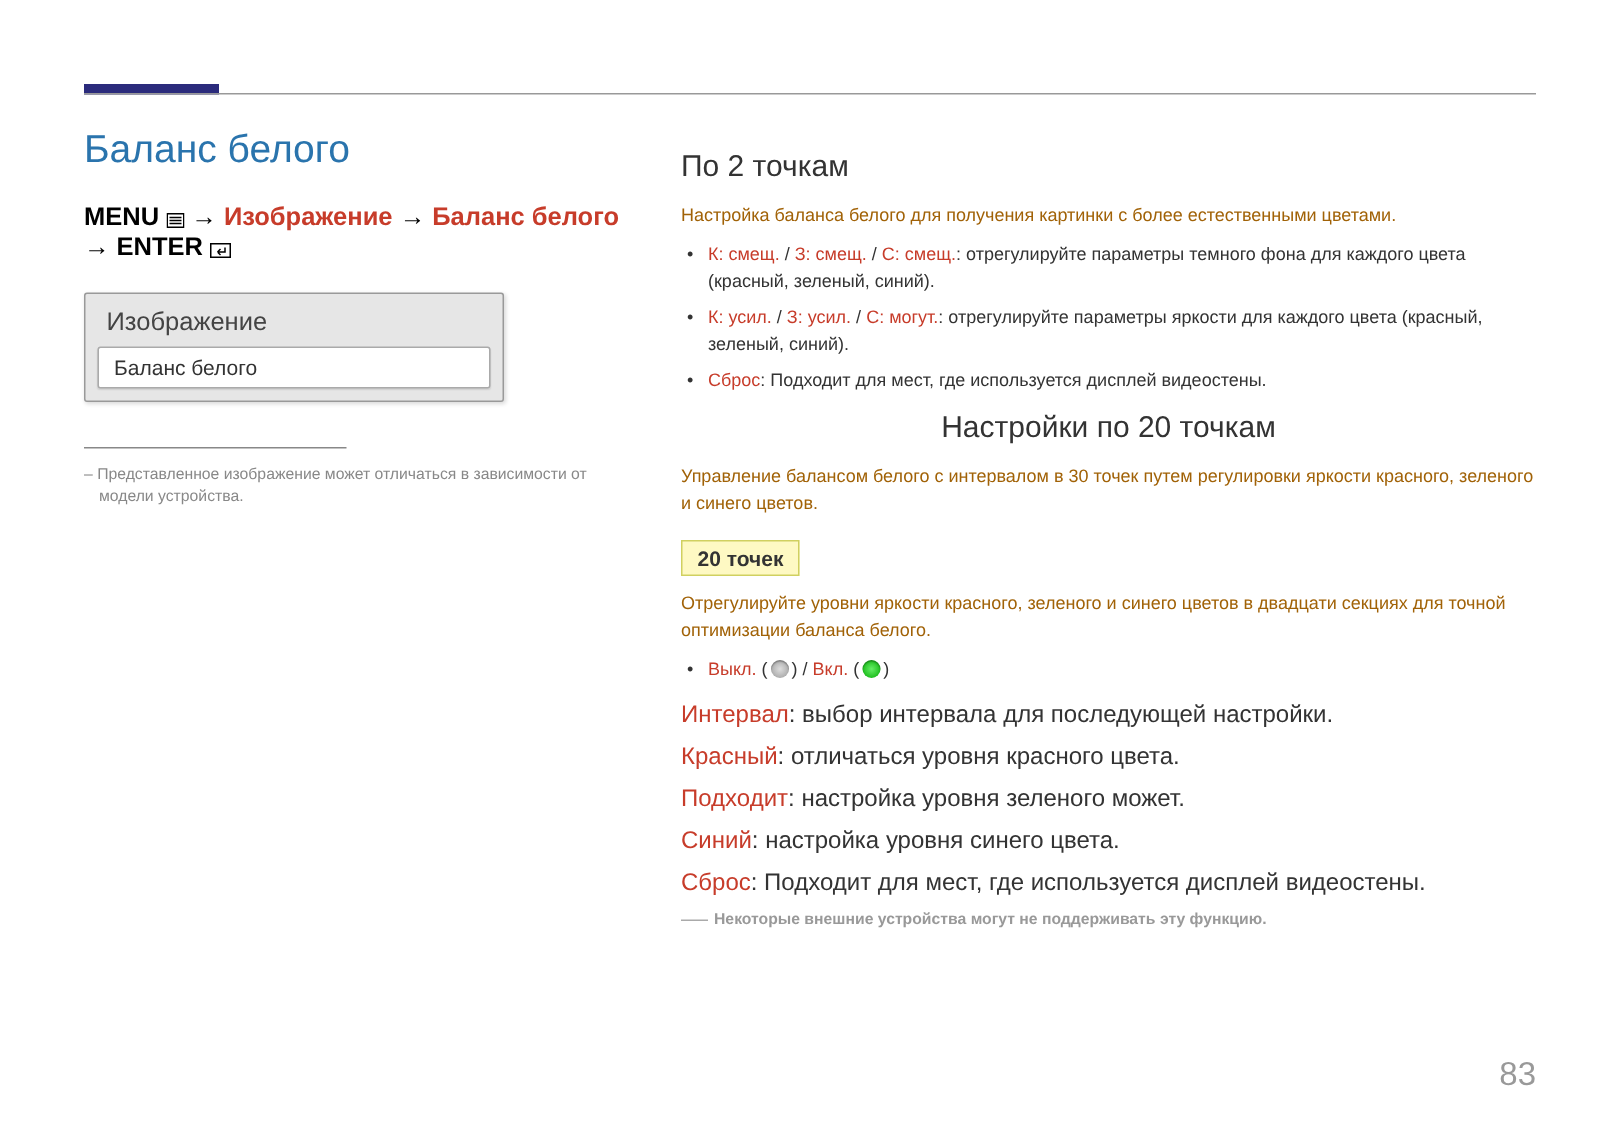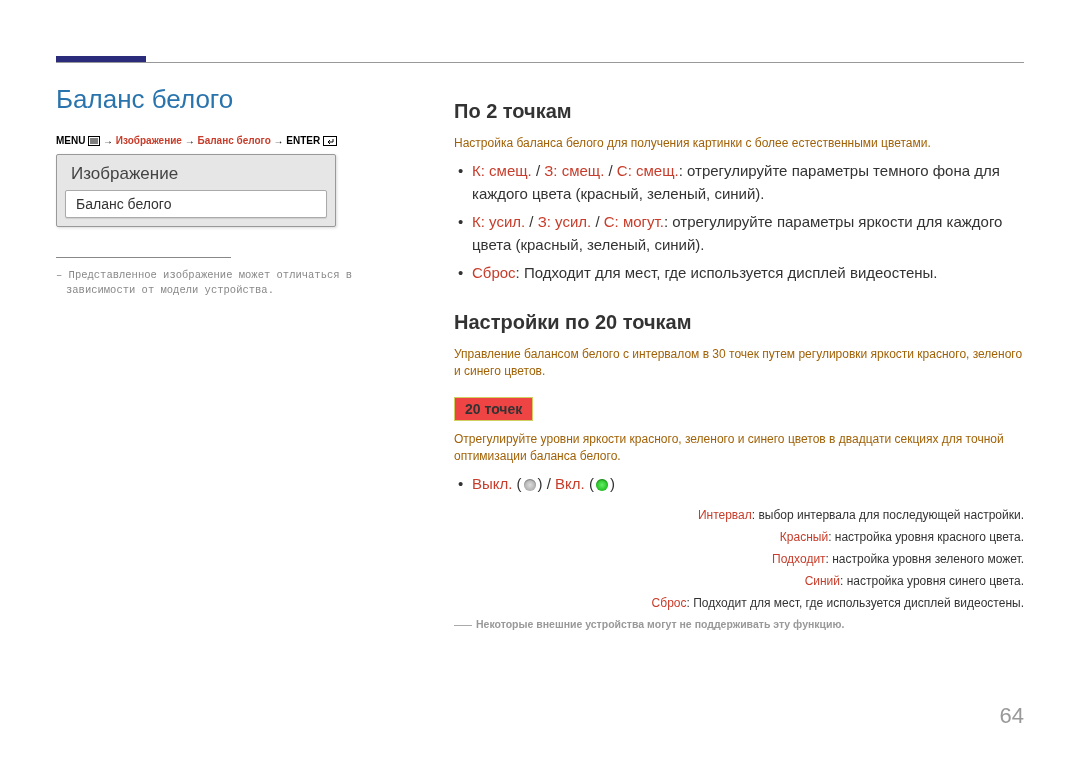--- a/index.html
+++ b/index.html
@@ -40,24 +40,24 @@
     top: 100px;
     right: 56px;
   }
   .section-title {
     color: #2a74ad;
     font-size: 26px;
     font-weight: 400;
     margin-bottom: 20px;
   }
   .breadcrumb {
-    font-size: 10px;
+    font-size: 17px;
     font-weight: bold;
     color: #000;
-    margin-bottom: 8px;
+    margin-bottom: 20px;
   }
   .breadcrumb .red { color: #c73c2a; font-weight: bold; }
   .menu-box {
     width: 280px;
     background: #e6e6e6;
     border: 1px solid #999;
     border-radius: 2px;
     padding: 6px 8px 8px 8px;
     box-shadow: 1px 1px 3px rgba(0,0,0,0.15);
   }
@@ -80,72 +80,70 @@
     height: 1px;
     background: #888;
     margin: 30px 0 10px 0;
   }
   .note-small {
     font-size: 10.5px;
     color: #888;
     line-height: 1.4;
     padding-left: 10px;
     text-indent: -10px;
-    font-family: Liberation Mono, monospace;
   }
   .note-small::before {
     content: "– ";
   }
   .h3 {
     font-size: 20px;
-    font-weight: bold;
+    font-weight: normal;
     color: #333;
     margin-bottom: 12px;
   }
-  .h3.second { margin-top: 26px; }
+  .h3.second { margin-top: 12px; text-align: center; }
   .body-text {
     font-size: 12px;
     color: #a16207;
     line-height: 1.45;
     margin-bottom: 8px;
   }
   ul.bullets {
     list-style: none;
     padding-left: 18px;
     margin: 6px 0 10px 0;
   }
   ul.bullets li {
-    font-size: 15px;
+    font-size: 12px;
     line-height: 1.5;
     margin-bottom: 6px;
     position: relative;
   }
   ul.bullets li::before {
     content: "•";
     position: absolute;
     left: -14px;
     top: 0;
     color: #333;
   }
   .red-bold { color: #c73c2a; font-weight: normal; }
   .hl-box {
     display: inline-block;
-    background: #ef4444;
+    background: #fef9c3;
     border: 1px solid #d0d060;
     padding: 3px 10px;
     font-size: 14px;
     font-weight: bold;
     color: #333;
     margin: 8px 0 10px 0;
   }
   .para-line {
-    font-size: 12px;
+    font-size: 16px;
     line-height: 1.5;
     margin-bottom: 4px;
-    text-align: right;
   }
   .indicator {
     display: inline-block;
     width: 12px; height: 12px;
     border-radius: 50%;
     vertical-align: -2px;
     box-shadow: inset 0 1px 1px rgba(0,0,0,0.3);
     margin: 0 2px;
   }
   .ind-off { background: radial-gradient(#ddd,#999); }
@@ -236,23 +234,23 @@
   <ul class="bullets">
     <li>
       <span class="red-bold">Выкл.</span>
       <span> (</span><span class="indicator ind-off"></span><span>) / </span>
       <span class="red-bold">Вкл.</span>
       <span> (</span><span class="indicator ind-on"></span><span>)</span>
     </li>
   </ul>
 
   <div class="para-line"><span class="red-bold">Интервал</span><span>: выбор интервала для последующей настройки.</span></div>
-  <div class="para-line"><span class="red-bold">Красный</span><span>: настройка уровня красного цвета.</span></div>
+  <div class="para-line"><span class="red-bold">Красный</span><span>: отличаться уровня красного цвета.</span></div>
   <div class="para-line"><span class="red-bold">Подходит</span><span>: настройка уровня зеленого может.</span></div>
   <div class="para-line"><span class="red-bold">Синий</span><span>: настройка уровня синего цвета.</span></div>
   <div class="para-line"><span class="red-bold">Сброс</span><span>: Подходит для мест, где используется дисплей видеостены.</span></div>
 
   <div class="footnote">
     <span class="hr-short2"></span><span>Некоторые внешние устройства могут не поддерживать эту функцию.</span>
   </div>
 </div>
 
-<div class="page-num">64</div>
+<div class="page-num">83</div>
 
 </body></html>

